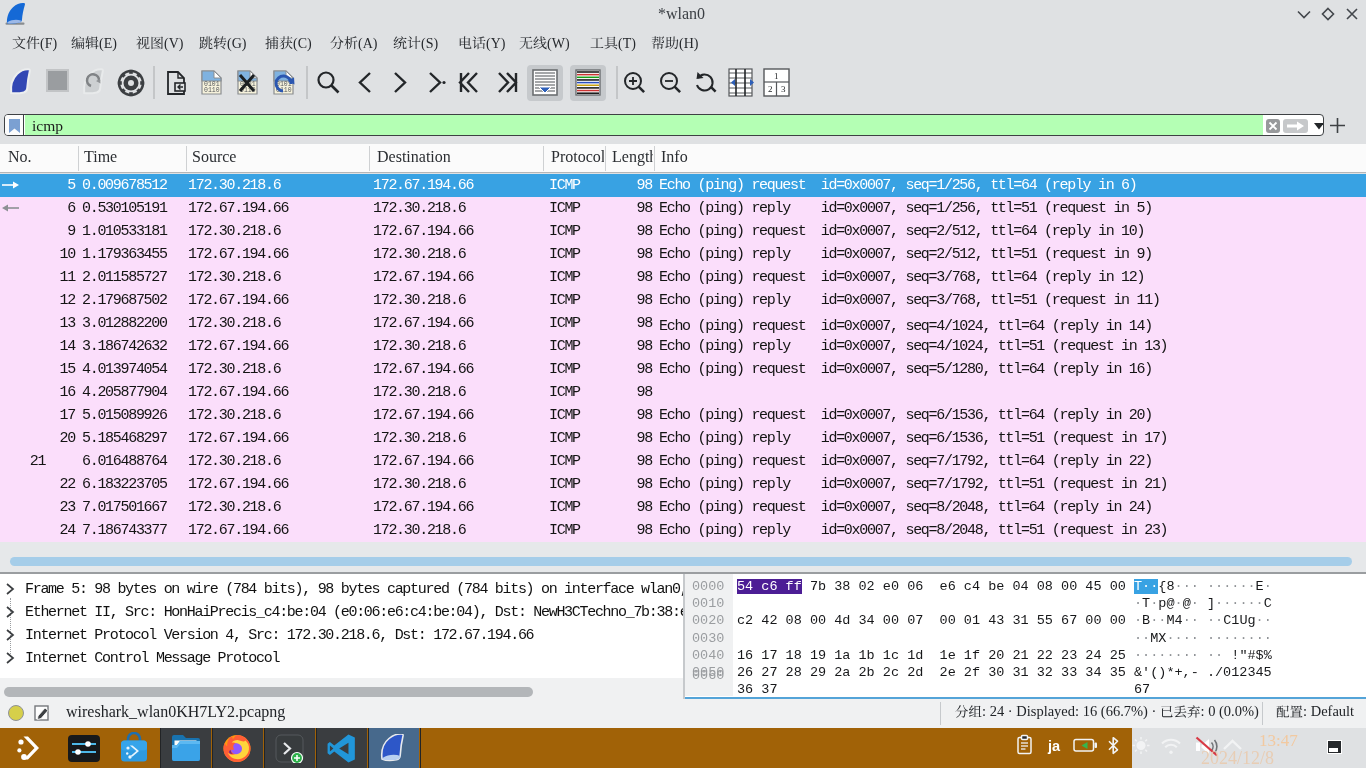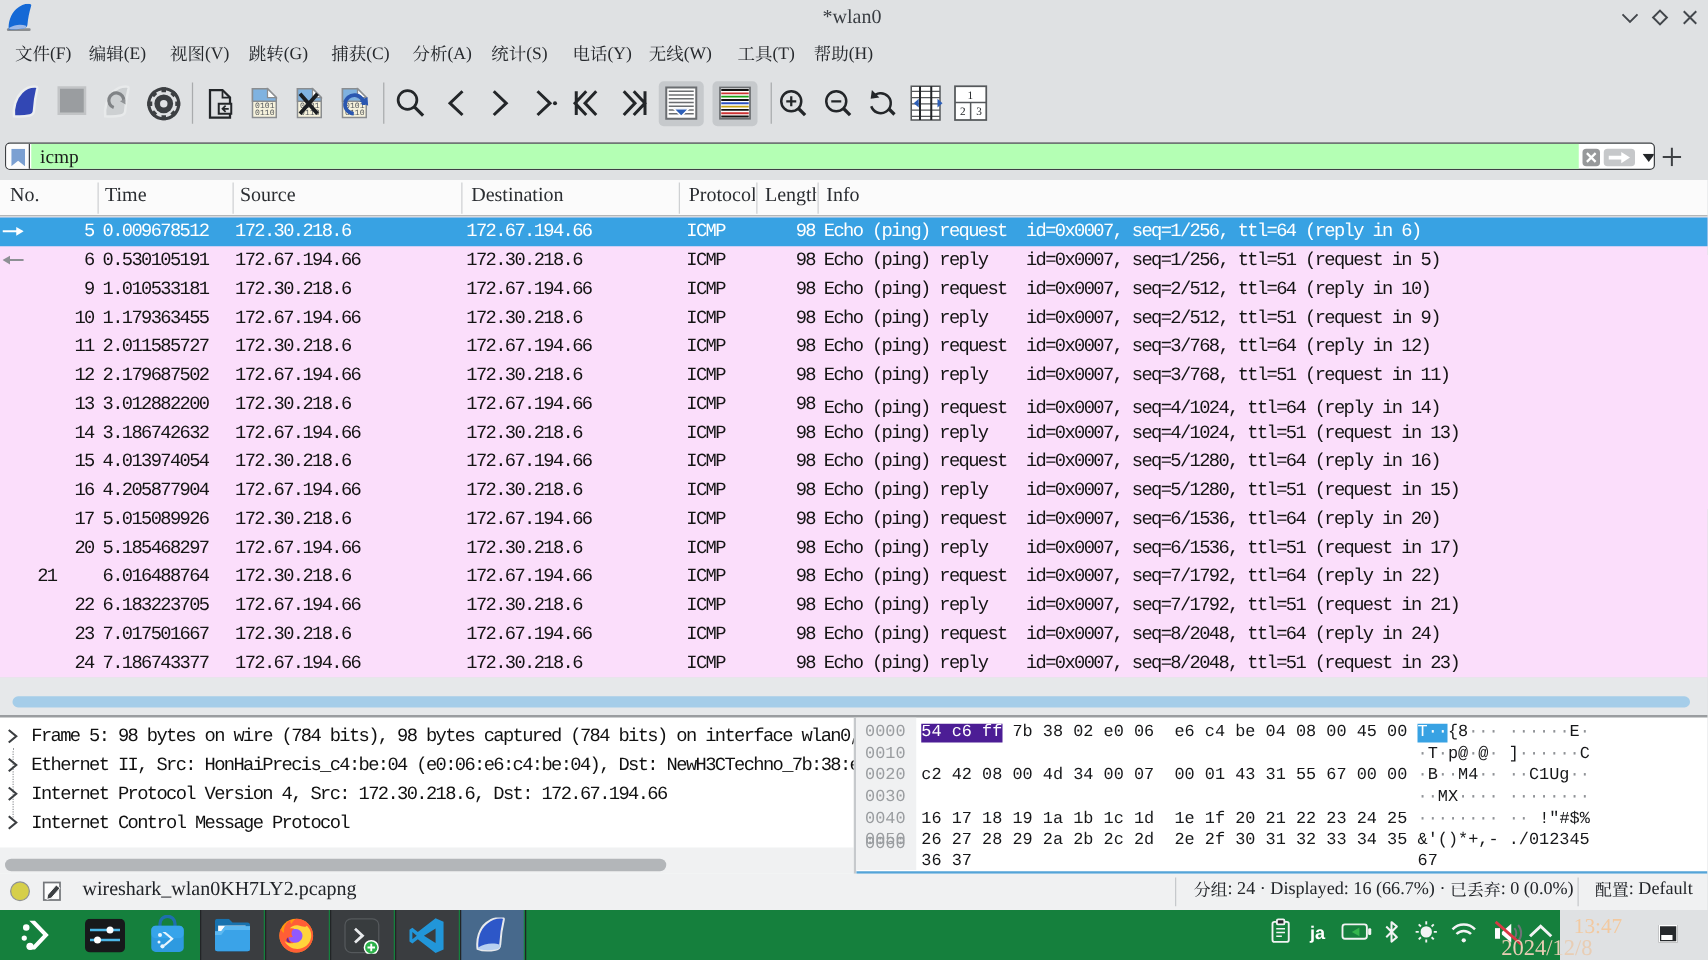--- a/index.html
+++ b/index.html
@@ -346,21 +346,20 @@
 <span class="cell" style="left:580px;width:72px;text-align:right;top:3px">98</span>
 <span class="cell" style="left:659px;top:3px">Echo (ping) request  id=0x0007, seq=5/1280, ttl=64 (reply in 16)</span>
 </div>
 <div class="row" style="top:207px;height:23px;">
 <span class="cell" style="left:0;width:75px;text-align:right;top:3px;display:block;position:absolute">16</span>
 <span class="cell" style="left:82px;top:3px">4.205877904</span>
 <span class="cell" style="left:188px;top:3px">172.67.194.66</span>
 <span class="cell" style="left:373px;top:3px">172.30.218.6</span>
 <span class="cell" style="left:549px;top:3px">ICMP</span>
 <span class="cell" style="left:580px;width:72px;text-align:right;top:3px">98</span>
-<span class="cell" style="left:659px;top:3px">Echo (ping) reply    id=0x0007, seq=5/1280, ttl=51 (request in 15)</span>
 </div>
 <div class="row" style="top:230px;height:23px;">
 <span class="cell" style="left:0;width:75px;text-align:right;top:3px;display:block;position:absolute">17</span>
 <span class="cell" style="left:82px;top:3px">5.015089926</span>
 <span class="cell" style="left:188px;top:3px">172.30.218.6</span>
 <span class="cell" style="left:373px;top:3px">172.67.194.66</span>
 <span class="cell" style="left:549px;top:3px">ICMP</span>
 <span class="cell" style="left:580px;width:72px;text-align:right;top:3px">98</span>
 <span class="cell" style="left:659px;top:3px">Echo (ping) request  id=0x0007, seq=6/1536, ttl=64 (reply in 20)</span>
 </div>
@@ -477,21 +476,21 @@
             <path transform="translate(0,0)" d="M152 -604 254 -593Q252 -583 245 -577Q238 -570 221 -568V-94H152ZM736 -751H725L765 -795L853 -728Q847 -721 835 -715Q823 -709 806 -705V-366Q806 -363 796 -357Q785 -352 772 -347Q759 -343 747 -343H736ZM152 -119H221V-70Q221 -39 249 -29Q276 -19 328 -19H716Q772 -19 797 -26Q822 -32 833 -55Q840 -69 849 -99Q858 -128 866 -163Q874 -199 880 -229H892L893 -42Q920 -35 930 -29Q940 -23 940 -13Q940 0 930 11Q920 21 896 29Q871 37 829 41Q786 45 720 45H333Q244 45 198 21Q152 -4 152 -71ZM93 -751H760V-722H102ZM192 -452H763V-423H192Z"></path>
             <path transform="translate(1000,0)" d="M859 -750Q851 -745 838 -745Q825 -745 806 -753Q738 -741 654 -729Q571 -718 478 -708Q386 -699 291 -692Q197 -686 105 -684L102 -704Q191 -711 286 -724Q381 -737 474 -753Q567 -770 647 -787Q727 -805 785 -823ZM534 -269Q530 -261 515 -256Q500 -252 476 -262L506 -268Q480 -240 441 -206Q402 -172 355 -138Q308 -103 258 -71Q209 -39 163 -15L161 -25H199Q194 8 183 27Q171 45 157 50L124 -38Q124 -38 135 -40Q145 -43 152 -46Q189 -68 231 -102Q272 -136 312 -175Q351 -215 383 -252Q415 -290 435 -319ZM146 -35Q191 -35 262 -38Q334 -41 425 -45Q517 -49 621 -55Q725 -61 834 -67L835 -48Q722 -31 549 -9Q376 13 164 36ZM533 -737V-323H461V-737ZM791 -616Q791 -616 800 -608Q810 -600 825 -589Q840 -577 856 -564Q872 -550 886 -538Q882 -522 859 -522H129L121 -551H741ZM858 -410Q858 -410 868 -402Q878 -394 894 -382Q909 -370 926 -356Q942 -342 956 -329Q953 -313 929 -313H60L51 -343H804ZM645 -220Q730 -185 785 -146Q839 -107 869 -69Q899 -32 909 0Q918 31 912 52Q906 73 889 79Q873 85 850 69Q840 34 817 -4Q794 -43 763 -80Q733 -118 699 -152Q665 -185 634 -211Z"></path>
             <path transform="translate(2000,0)" d="M437 -849Q485 -834 513 -815Q541 -795 554 -775Q566 -754 566 -737Q566 -719 557 -708Q548 -698 533 -696Q519 -694 502 -707Q498 -730 486 -755Q474 -780 458 -803Q442 -826 426 -842ZM421 -404Q420 -394 412 -388Q405 -381 387 -379V-270Q386 -220 374 -169Q361 -119 328 -72Q294 -25 231 13Q168 52 67 79L58 64Q140 34 191 -4Q243 -43 270 -86Q297 -130 308 -177Q318 -225 318 -272V-415ZM736 -401Q735 -391 727 -384Q719 -377 699 -375V57Q699 61 691 66Q683 72 670 76Q658 80 644 80H631V-413ZM867 -326Q867 -326 876 -319Q885 -311 900 -300Q915 -288 931 -275Q947 -262 960 -250Q956 -234 933 -234H49L40 -263H817ZM173 -471Q214 -471 279 -474Q344 -477 426 -481Q509 -485 604 -491Q698 -496 797 -502L798 -484Q696 -468 540 -447Q384 -426 194 -406ZM546 -630Q542 -621 527 -615Q512 -609 484 -618L516 -625Q490 -604 452 -581Q413 -558 369 -534Q325 -511 279 -490Q233 -470 191 -454L190 -465H226Q221 -428 212 -413Q202 -397 190 -391L147 -476Q147 -476 155 -477Q163 -478 174 -480Q184 -482 189 -485Q219 -498 255 -520Q291 -543 326 -570Q361 -597 390 -623Q420 -650 438 -670ZM653 -603Q724 -584 770 -558Q815 -533 841 -506Q866 -479 875 -456Q883 -432 879 -415Q874 -399 860 -394Q845 -388 825 -399Q812 -432 782 -468Q751 -504 714 -538Q677 -571 643 -594ZM865 -752Q865 -752 874 -745Q882 -738 896 -727Q910 -716 924 -704Q939 -691 952 -679Q948 -663 925 -663H63L54 -692H818Z"></path>
           </svg></span><span class="ser" style="font-size:14.5px;color:#212428;vertical-align:top">: 0 (0.0%)</span></div>
 <div class="abs" style="left:1276px;top:4px;height:18px;white-space:nowrap"><span style="display:inline-block;vertical-align:top;margin-top:2px"><svg width="27.0" height="13.5" viewBox="0 -860 2000 1000" style="fill:#212428;overflow:visible">
             <path transform="translate(0,0)" d="M560 -771H886V-742H568ZM832 -771H820L859 -815L946 -748Q941 -741 928 -735Q914 -729 897 -726V-399Q897 -396 887 -391Q878 -386 865 -382Q853 -378 842 -378H832ZM591 -496H876V-467H591ZM570 -496V-527V-529L648 -496H636V-42Q636 -27 644 -22Q651 -17 681 -17H779Q814 -17 840 -17Q865 -18 875 -18Q884 -19 888 -23Q892 -26 895 -33Q901 -47 910 -90Q919 -134 927 -184H941L944 -27Q960 -21 966 -14Q971 -8 971 2Q971 17 956 27Q941 36 899 41Q858 45 778 45H669Q630 45 608 39Q587 32 579 17Q570 1 570 -26ZM40 -769H408L454 -828Q454 -828 469 -817Q483 -805 503 -788Q523 -772 539 -757Q535 -741 513 -741H48ZM104 -211H467V-181H104ZM104 -44H471V-15H104ZM427 -601H418L453 -640L532 -579Q528 -573 516 -568Q504 -562 490 -560V33Q490 37 481 42Q472 48 460 53Q447 57 436 57H427ZM303 -768H359V-585H303ZM303 -597H354Q354 -589 354 -582Q354 -574 354 -569V-392Q354 -379 364 -379H382Q387 -379 392 -379Q397 -379 399 -379Q401 -379 404 -379Q407 -379 408 -379Q411 -379 415 -380Q420 -381 423 -382H431L434 -381Q447 -378 453 -374Q459 -370 459 -361Q459 -344 442 -337Q425 -330 378 -330H350Q320 -330 312 -341Q303 -352 303 -376ZM68 -601V-633L134 -601H470V-571H129V50Q129 54 122 59Q115 65 104 69Q93 74 78 74H68ZM244 -597V-529Q244 -493 238 -448Q232 -403 210 -358Q188 -313 139 -277L127 -292Q158 -330 173 -371Q187 -413 191 -454Q194 -494 194 -529V-597ZM244 -768V-585H188V-768Z"></path>
             <path transform="translate(1000,0)" d="M223 -460 302 -426H714L751 -473L841 -406Q836 -399 825 -395Q814 -390 796 -388V23H726V-397H291V23H223V-426ZM871 -49Q871 -49 881 -42Q890 -36 904 -24Q918 -13 934 0Q950 13 962 25Q961 33 954 37Q948 41 937 41H52L43 11H821ZM564 -579Q559 -557 527 -555Q519 -532 509 -504Q498 -476 487 -450Q476 -423 467 -403H426Q430 -427 435 -460Q440 -494 445 -530Q450 -566 453 -596ZM758 -104V-74H258V-104ZM758 -210V-180H258V-210ZM758 -314V-285H258V-314ZM858 -589Q858 -589 874 -578Q889 -566 910 -549Q931 -533 948 -516Q945 -500 922 -500H67L58 -530H810ZM644 -786V-621H581V-786ZM429 -786V-621H366V-786ZM789 -786 826 -826 908 -764Q904 -758 892 -753Q880 -747 866 -744V-589Q866 -586 856 -581Q847 -576 834 -571Q821 -567 810 -567H799V-786ZM218 -580Q218 -577 209 -572Q201 -567 188 -563Q175 -559 162 -559H152V-786V-819L225 -786H839V-756H218ZM837 -639V-610H187V-639Z"></path>
           </svg></span><span class="ser" style="font-size:14.5px;color:#212428;vertical-align:top">: Default</span></div>
 </div>
 </div>
-<div class="abs" style="left:0;top:728px;width:1248px;height:40px;background:#15803d">
+<div class="abs" style="left:0;top:728px;width:1132px;height:40px;background:#a16207">
 <svg class="abs" style="left:16px;top:6px" width="32" height="28" viewBox="0 0 32 28">
 <g fill="#fff">
         <circle cx="5" cy="8" r="2.6"></circle>
         <circle cx="3.4" cy="16.4" r="2.1"></circle>
         <circle cx="8" cy="23" r="2.9"></circle>
 <path d="M12,2.5 l11,11.5 l-11,11.5 l-4.5,0 l11,-11.5 l-11,-11.5 z"></path>
       </g>
     </svg>
 <svg class="abs" style="left:68px;top:7px" width="32" height="27" viewBox="0 0 32 27">
 <rect x="0" y="0" width="32" height="27" rx="4" fill="#17191b"></rect>

